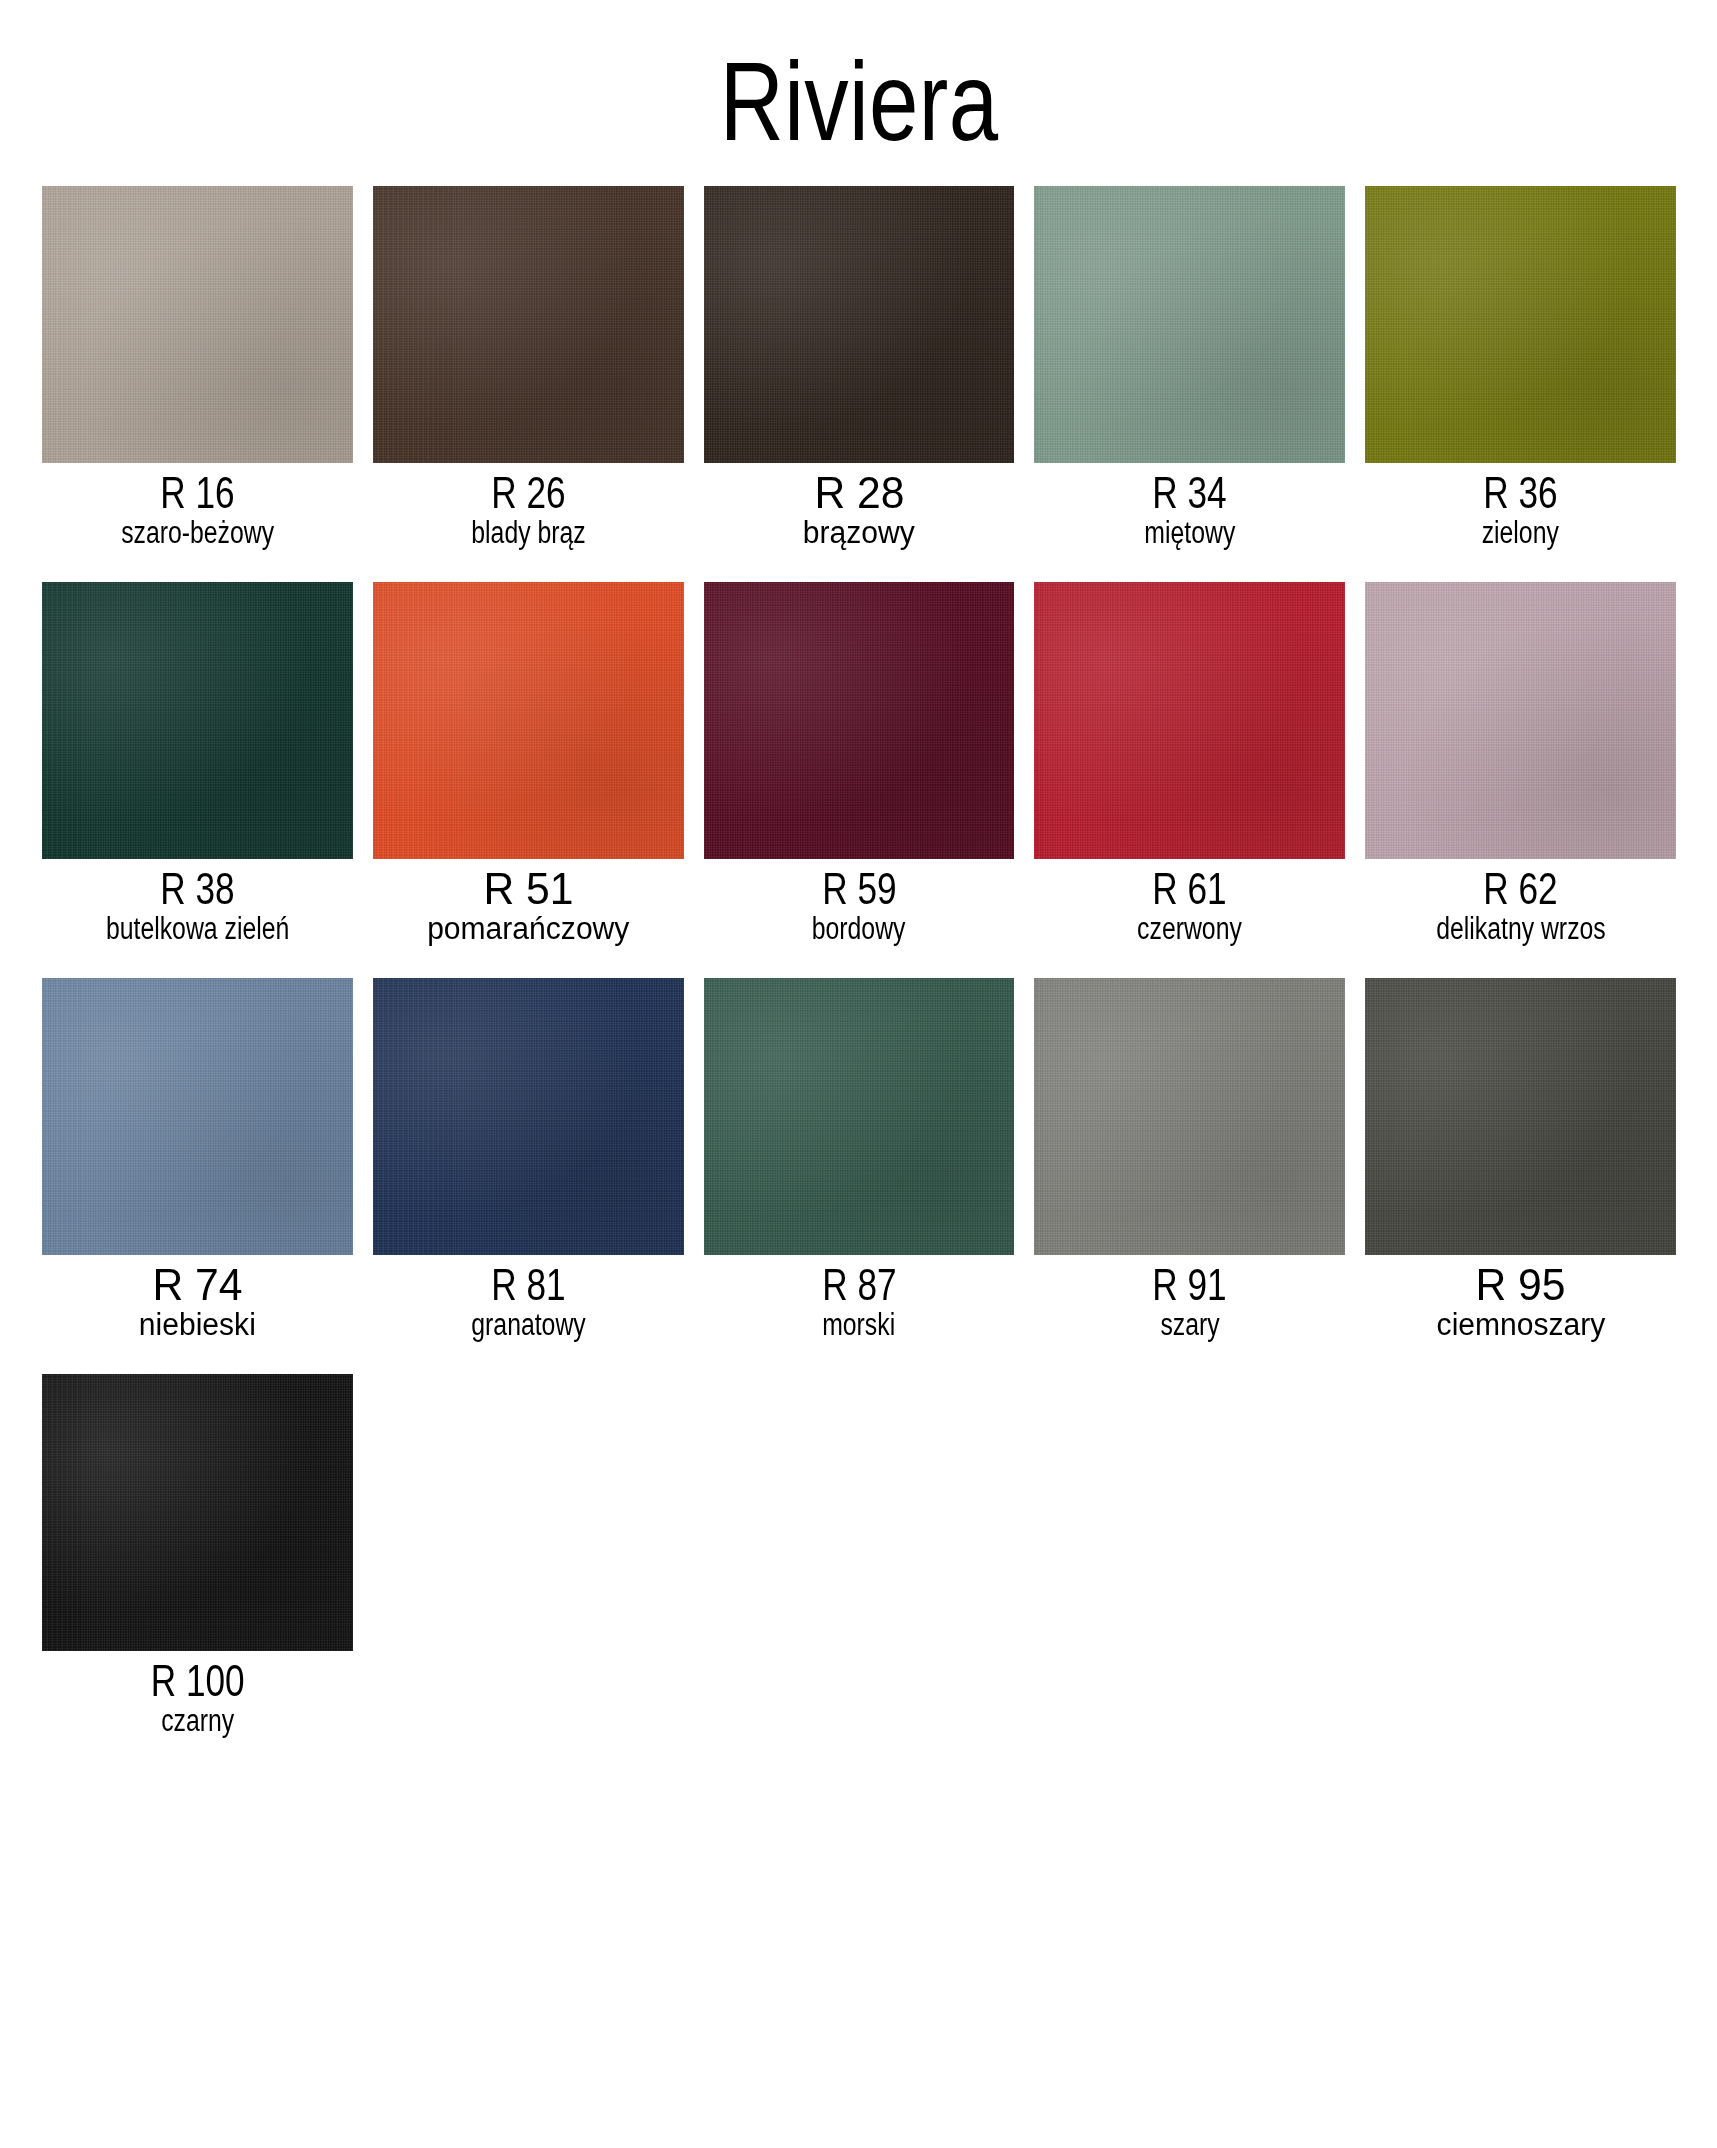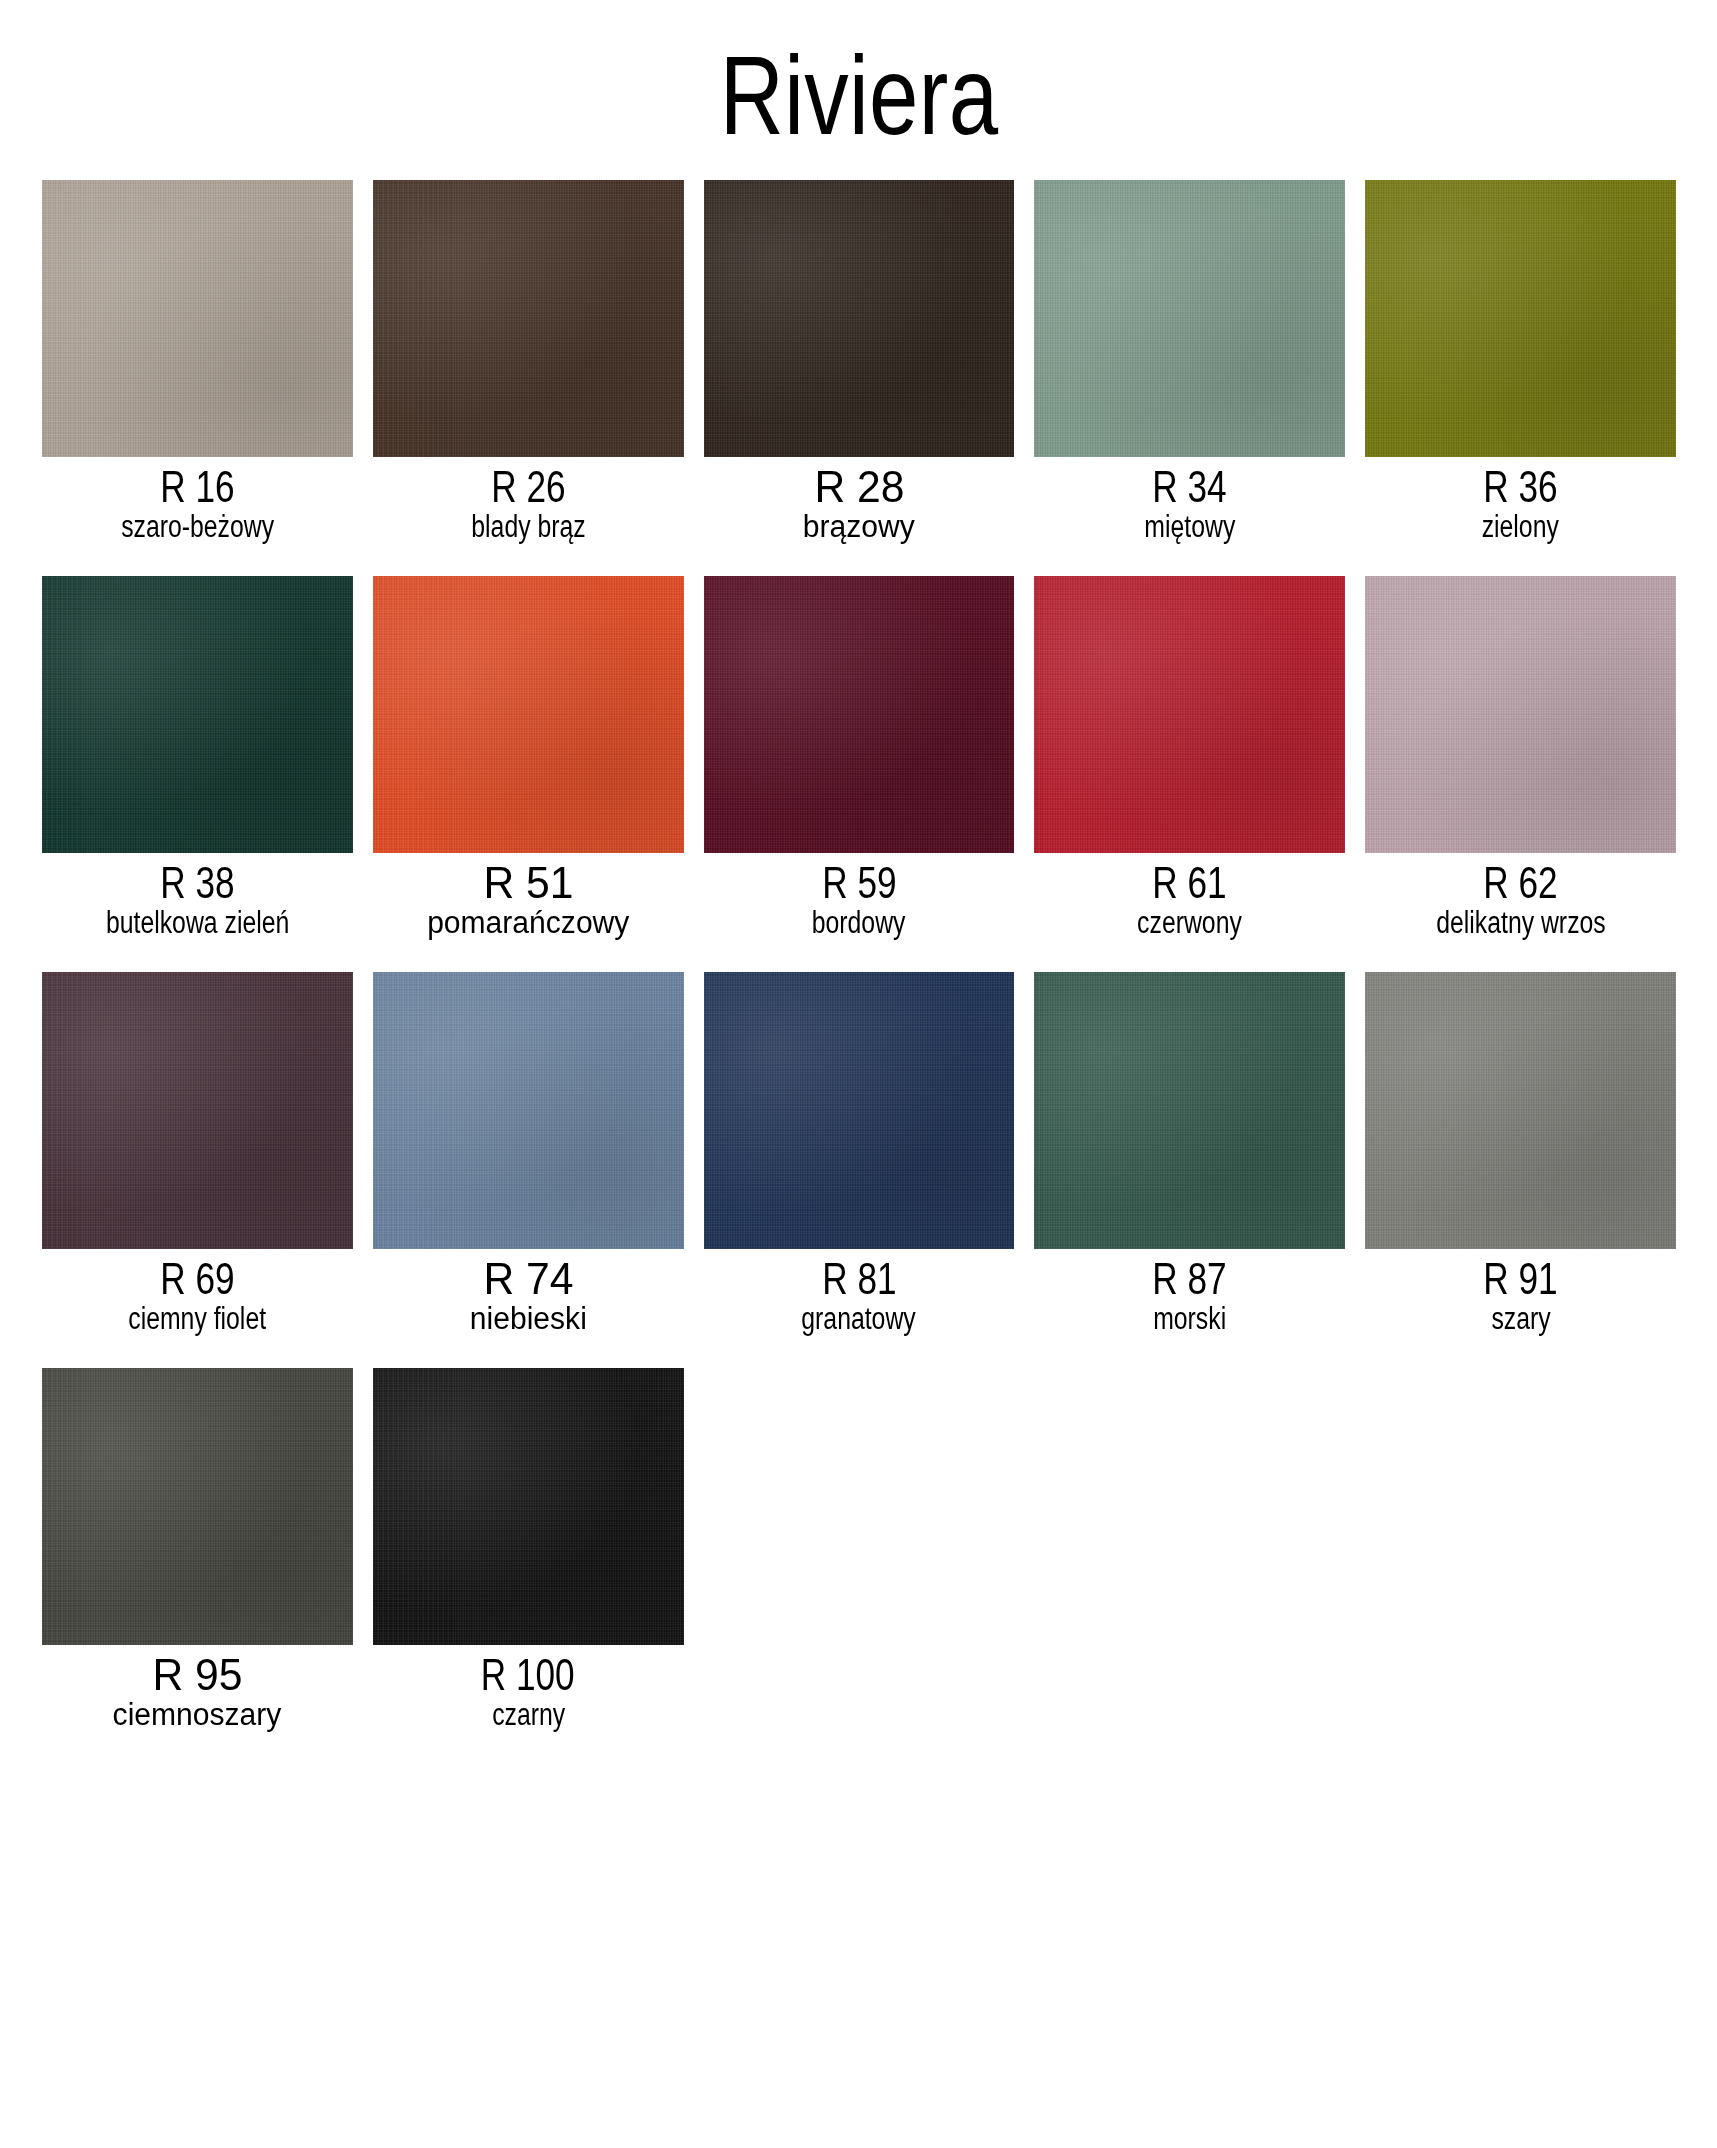--- a/index.html
+++ b/index.html
@@ -14,21 +14,21 @@
     font-family: "Liberation Sans", "DejaVu Sans", sans-serif;
     color: #000000;
     overflow: hidden;
   }
 
   .page {
     position: relative;
     width: 1718px;
     height: 2148px;
     box-sizing: border-box;
-    padding: 12px 42px;
+    padding: 18px 42px;
   }
 
   
   .title-bar {
     height: 168px;
     display: flex;
     align-items: center;
     justify-content: center;
   }
   .title {
@@ -174,25 +174,20 @@
       <div class="cell condensed">
         <div class="swatch" style="background-color: rgb(182, 27, 43);"></div>
         <div class="code">R 61</div>
         <div class="name">czerwony</div>
       </div>
       <div class="cell condensed">
         <div class="swatch" style="background-color: rgb(188, 163, 172);"></div>
         <div class="code">R 62</div>
         <div class="name">delikatny wrzos</div>
       </div>
-      <div class="cell condensed">
-        <div class="swatch" style="background-color: rgb(71, 48, 57);"></div>
-        <div class="code">R 69</div>
-        <div class="name">ciemny fiolet</div>
-      </div>
       <div class="cell wide">
         <div class="swatch" style="background-color: rgb(106, 130, 160);"></div>
         <div class="code">R 74</div>
         <div class="name">niebieski</div>
       </div>
       <div class="cell condensed">
         <div class="swatch" style="background-color: rgb(30, 49, 84);"></div>
         <div class="code">R 81</div>
         <div class="name">granatowy</div>
       </div>

